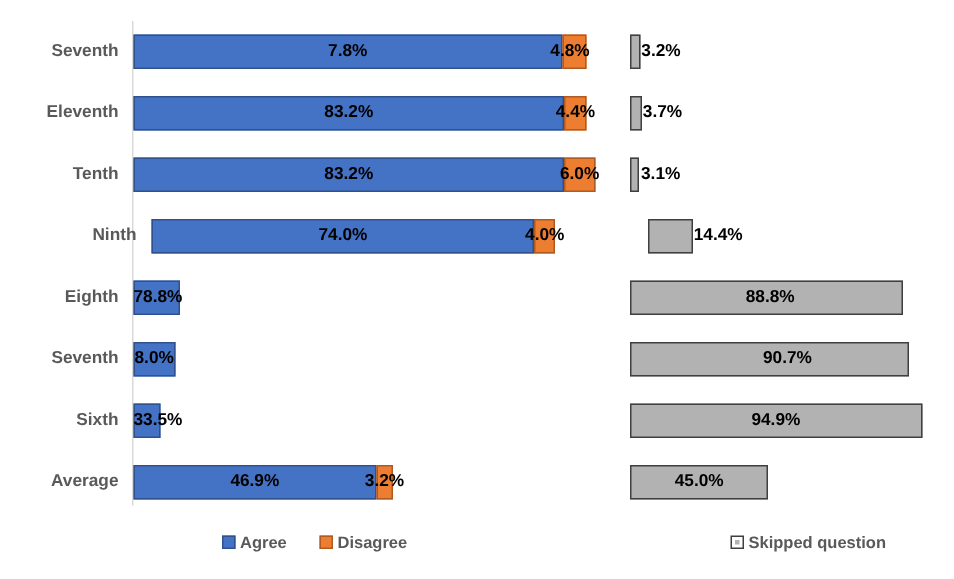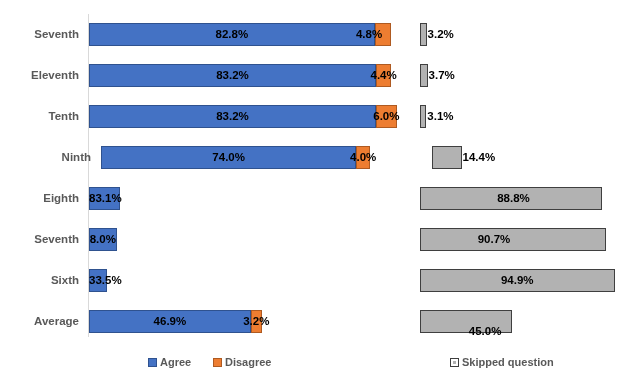--- a/index.html
+++ b/index.html
@@ -130,23 +130,23 @@
 <body>
 
 <div id="chart">
 
   <div class="plot">
     <div class="axis-line"></div>
     <div id="rows">
         <div class="row" style="top: 14px;">
           <div class="cat-label">Seventh</div>
           <div class="seg seg-agree" style="left: 89px; top: 9px; width: 285.66px; position: absolute;"></div>
-          <div class="dlabel center" style="left: 89px; width: 285.66px;">82.8%</div>
+          <div class="dlabel center" style="left: 89px; width: 285.66px;">7.8%</div>
           <div class="seg seg-disagree" style="left: 374.66px; top: 9px; width: 16.56px; position: absolute;"></div>
-          <div class="dlabel center" style="left: 349px; width: 40px;">4.8%</div>
+          <div class="dlabel center" style="left: 360px; width: 40px;">4.8%</div>
           <div class="seg seg-skipped" style="left: 420px; top: 9px; width: 6.56px; position: absolute;"></div>
           <div class="dlabel leftpos" style="left: 427.56px;">3.2%</div>
         </div>
         <div class="row" style="top: 55px;">
           <div class="cat-label">Eleventh</div>
           <div class="seg seg-agree" style="left: 89px; top: 9px; width: 287.04px; position: absolute;"></div>
           <div class="dlabel center" style="left: 89px; width: 287.04px;">83.2%</div>
           <div class="seg seg-disagree" style="left: 376.04px; top: 9px; width: 15.18px; position: absolute;"></div>
           <div class="dlabel center" style="left: 363.63px; width: 40px;">4.4%</div>
           <div class="seg seg-skipped" style="left: 420px; top: 9px; width: 7.585px; position: absolute;"></div>
@@ -166,55 +166,55 @@
           <div class="seg seg-agree" style="left: 89px; top: 9px; width: 255.3px; position: absolute;"></div>
           <div class="dlabel center" style="left: 89px; width: 255.3px;">74.0%</div>
           <div class="seg seg-disagree" style="left: 344.3px; top: 9px; width: 13.8px; position: absolute;"></div>
           <div class="dlabel center" style="left: 331.2px; width: 40px;">4.0%</div>
           <div class="seg seg-skipped" style="left: 420px; top: 9px; width: 29.52px; position: absolute;"></div>
           <div class="dlabel leftpos" style="left: 450.52px;">14.4%</div>
         </div>
         <div class="row" style="top: 178px;">
           <div class="cat-label">Eighth</div>
           <div class="seg seg-agree" style="left: 89px; top: 9px; width: 31.395px; position: absolute;"></div>
-          <div class="dlabel center" style="left: 89px; width: 31.395px;">83.1%</div>
+          <div class="dlabel center" style="left: 89px; width: 31.395px;">78.8%</div>
           <div class="seg seg-skipped" style="left: 420px; top: 9px; width: 182.04px; position: absolute;"></div>
           <div class="dlabel center" style="left: 420px; width: 187px;">88.8%</div>
         </div>
         <div class="row" style="top: 219px;">
           <div class="cat-label">Seventh</div>
           <div class="seg seg-agree" style="left: 89px; top: 9px; width: 27.6px; position: absolute;"></div>
           <div class="dlabel center" style="left: 89px; width: 27.6px;">8.0%</div>
           <div class="seg seg-skipped" style="left: 420px; top: 9px; width: 185.935px; position: absolute;"></div>
-          <div class="dlabel center" style="left: 401px; width: 185.935px;">90.7%</div>
+          <div class="dlabel center" style="left: 432px; width: 185.935px;">90.7%</div>
         </div>
         <div class="row" style="top: 260px; padding-left: 34px;">
           <div class="cat-label">Sixth</div>
           <div class="seg seg-agree" style="left: 89px; top: 9px; width: 17.94px; position: absolute;"></div>
           <div class="dlabel center" style="left: 89px; width: 17.94px;">33.5%</div>
           <div class="seg seg-skipped" style="left: 420px; top: 9px; width: 194.545px; position: absolute;"></div>
           <div class="dlabel center" style="left: 420px; width: 194.545px;">94.9%</div>
         </div>
         <div class="row" style="top: 301px;">
           <div class="cat-label">Average</div>
           <div class="seg seg-agree" style="left: 89px; top: 9px; width: 161.805px; position: absolute;"></div>
           <div class="dlabel center" style="left: 89px; width: 161.805px;">46.9%</div>
           <div class="seg seg-disagree" style="left: 250.805px; top: 9px; width: 11.04px; position: absolute;"></div>
           <div class="dlabel center" style="left: 236.325px; width: 40px;">3.2%</div>
           <div class="seg seg-skipped" style="left: 420px; top: 9px; width: 92.25px; position: absolute;"></div>
-          <div class="dlabel center" style="left: 439px; width: 92.25px; margin-top: 10px;">45.0%</div>
+          <div class="dlabel center" style="left: 420px; width: 92.25px;">45.0%</div>
         </div>
       </div>
   </div>
 
   <div class="legend">
     <div class="legend-item" style="left:148px;">
       <span class="swatch sw-agree"></span><span>Agree</span>
     </div>
     <div class="legend-item" style="left:213px;">
       <span class="swatch sw-disagree"></span><span>Disagree</span>
     </div>
-    <div class="legend-item" style="left:450px;">
+    <div class="legend-item" style="left:487px;">
       <span class="swatch sw-skipped"></span><span>Skipped question</span>
     </div>
   </div>
 
 </div>
 
 </body></html>

